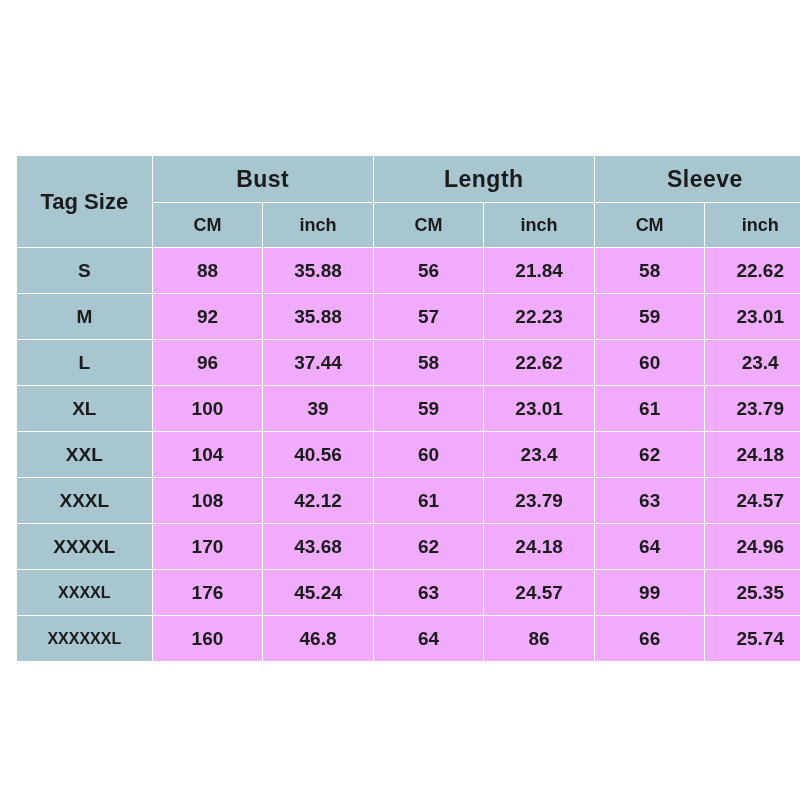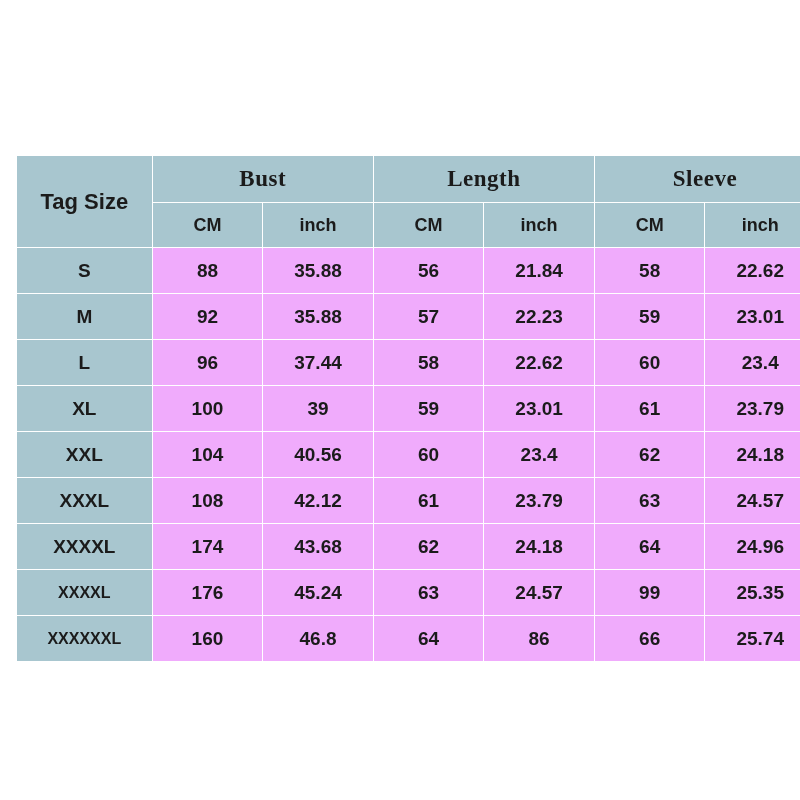--- a/index.html
+++ b/index.html
@@ -37,21 +37,20 @@
     font-weight: bold;
     padding: 0;
   }
   .hdr-blue {
     background: #a8c6cf;
   }
   .hdr-group {
     height: 46px;
     font-size: 23px;
     letter-spacing: 0.5px;
-    font-family: Liberation Serif, serif;
   }
   .hdr-unit {
     height: 44px;
     font-size: 18px;
   }
   .tag-size-cell {
     background: #a8c6cf;
     font-size: 22px;
     height: 90px;
   }
@@ -153,21 +152,21 @@
           <td class="size-label">XXXL</td>
           <td class="data-cell">108</td>
           <td class="data-cell">42.12</td>
           <td class="data-cell">61</td>
           <td class="data-cell">23.79</td>
           <td class="data-cell">63</td>
           <td class="data-cell">24.57</td>
         </tr>
         <tr>
           <td class="size-label">XXXXL</td>
-          <td class="data-cell">174</td>
+          <td class="data-cell">170</td>
           <td class="data-cell">43.68</td>
           <td class="data-cell">62</td>
           <td class="data-cell">24.18</td>
           <td class="data-cell">64</td>
           <td class="data-cell">24.96</td>
         </tr>
         <tr>
           <td class="size-label small-label">XXXXL</td>
           <td class="data-cell">176</td>
           <td class="data-cell">45.24</td>

